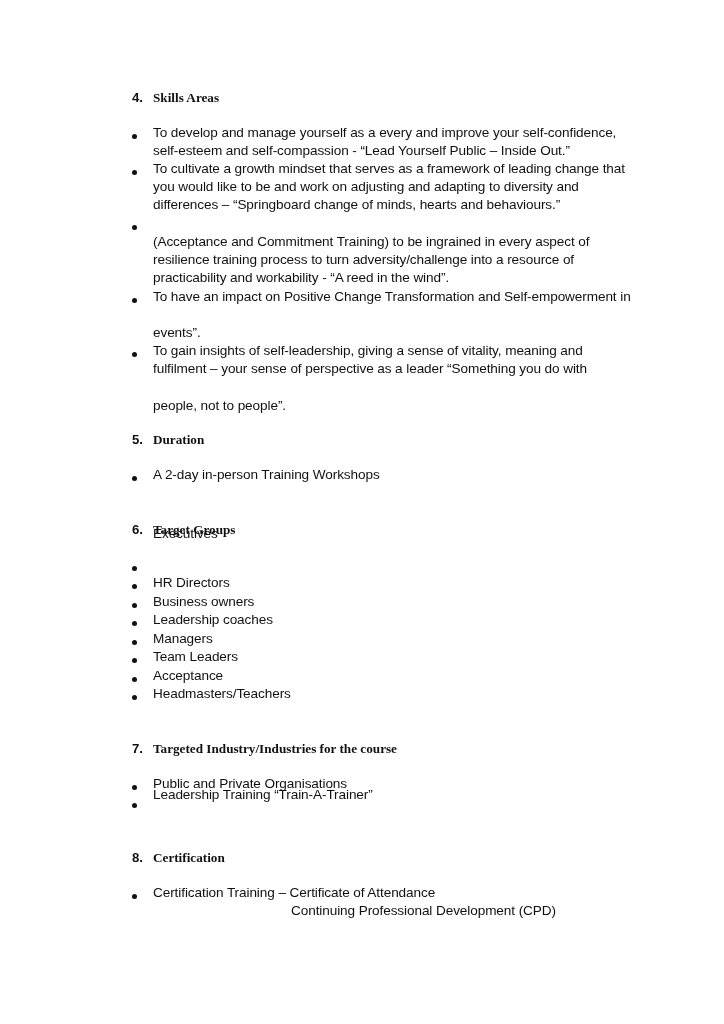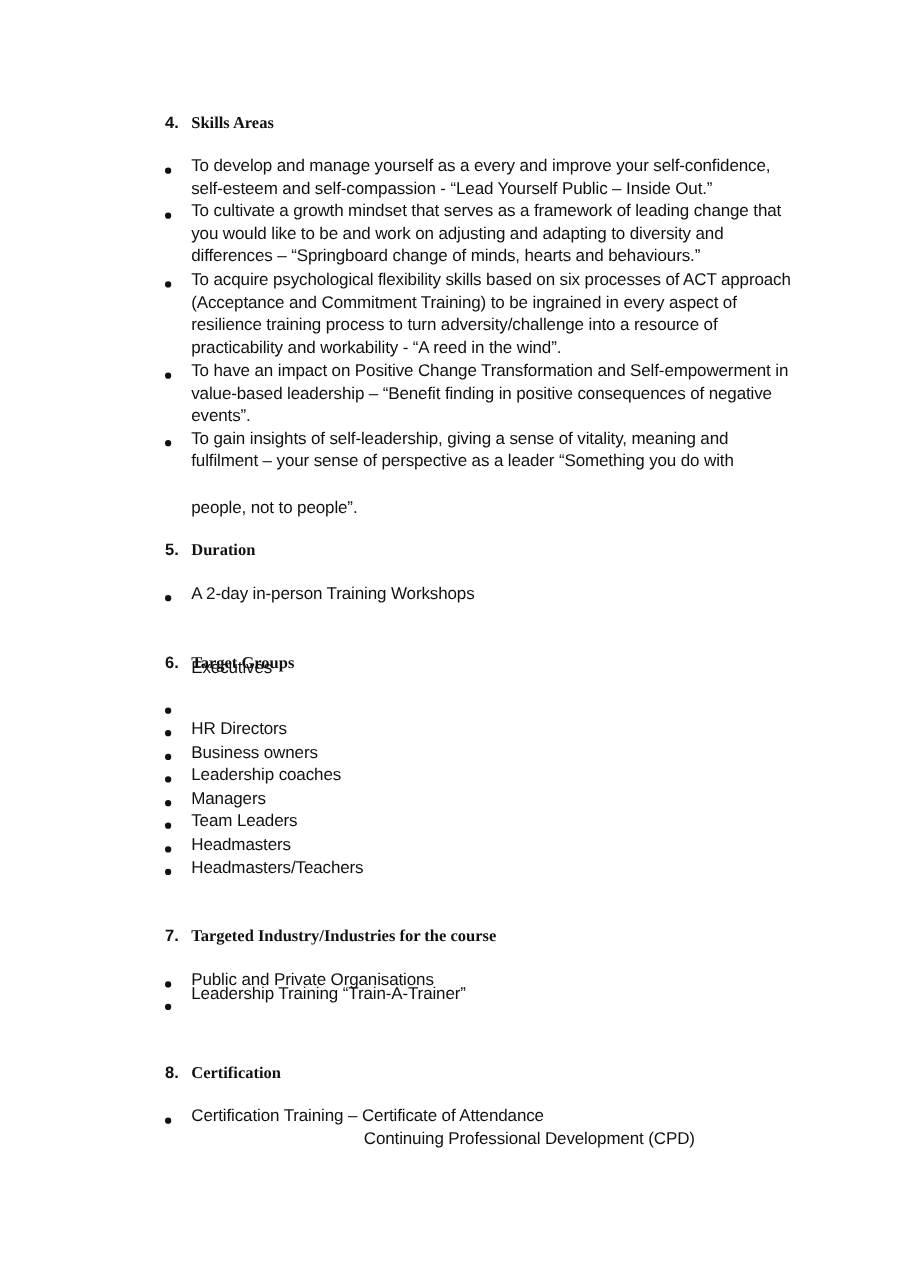--- a/index.html
+++ b/index.html
@@ -25,28 +25,26 @@
   <div class="bullet" style="top:134px"></div>
   <div class="line" style="top:125px">To develop and manage yourself as a every and improve your self-confidence,</div>
   <div class="line" style="top:143px">self-esteem and self-compassion - “Lead Yourself Public – Inside Out.”</div>
 
   <div class="bullet" style="top:170px"></div>
   <div class="line" style="top:161px">To cultivate a growth mindset that serves as a framework of leading change that</div>
   <div class="line" style="top:179px">you would like to be and work on adjusting and adapting to diversity and</div>
   <div class="line" style="top:197px">differences – “Springboard change of minds, hearts and behaviours.”</div>
 
   <div class="bullet" style="top:225px"></div>
-  <div class="line" style="top:216px">To acquire psychological flexibility skills based on six processes of ACT approach</div>
   <div class="line" style="top:234px">(Acceptance and Commitment Training) to be ingrained in every aspect of</div>
   <div class="line" style="top:252px">resilience training process to turn adversity/challenge into a resource of</div>
   <div class="line" style="top:270px">practicability and workability - “A reed in the wind”.</div>
 
   <div class="bullet" style="top:298px"></div>
   <div class="line" style="top:289px">To have an impact on Positive Change Transformation and Self-empowerment in</div>
-  <div class="line" style="top:307px">value-based leadership – “Benefit finding in positive consequences of negative</div>
   <div class="line" style="top:325px">events”.</div>
 
   <div class="bullet" style="top:352px"></div>
   <div class="line" style="top:343px">To gain insights of self-leadership, giving a sense of vitality, meaning and</div>
   <div class="line" style="top:361px">fulfilment – your sense of perspective as a leader “Something you do with</div>
   <div class="line" style="top:398px">people, not to people”.</div>
 
   <div class="heading" style="top:432px">
     <span class="num">5.</span>
     <span class="htext">Duration</span>
@@ -64,21 +62,21 @@
   <div class="line" style="top:575px">HR Directors</div>
   <div class="bullet" style="top:603px"></div>
   <div class="line" style="top:594px">Business owners</div>
   <div class="bullet" style="top:621px"></div>
   <div class="line" style="top:612px">Leadership coaches</div>
   <div class="bullet" style="top:640px"></div>
   <div class="line" style="top:631px">Managers</div>
   <div class="bullet" style="top:658px"></div>
   <div class="line" style="top:649px">Team Leaders</div>
   <div class="bullet" style="top:677px"></div>
-  <div class="line" style="top:668px">Headmasters</div>
+  <div class="line" style="top:668px">Acceptance</div>
   <div class="bullet" style="top:695px"></div>
   <div class="line" style="top:686px">Headmasters/Teachers</div>
 
   <div class="heading" style="top:741px">
     <span class="num">7.</span>
     <span class="htext">Targeted Industry/Industries for the course</span>
   </div>
   <div class="bullet" style="top:785px"></div>
   <div class="line" style="top:776px">Public and Private Organisations</div>
   <div class="bullet" style="top:803px"></div>

